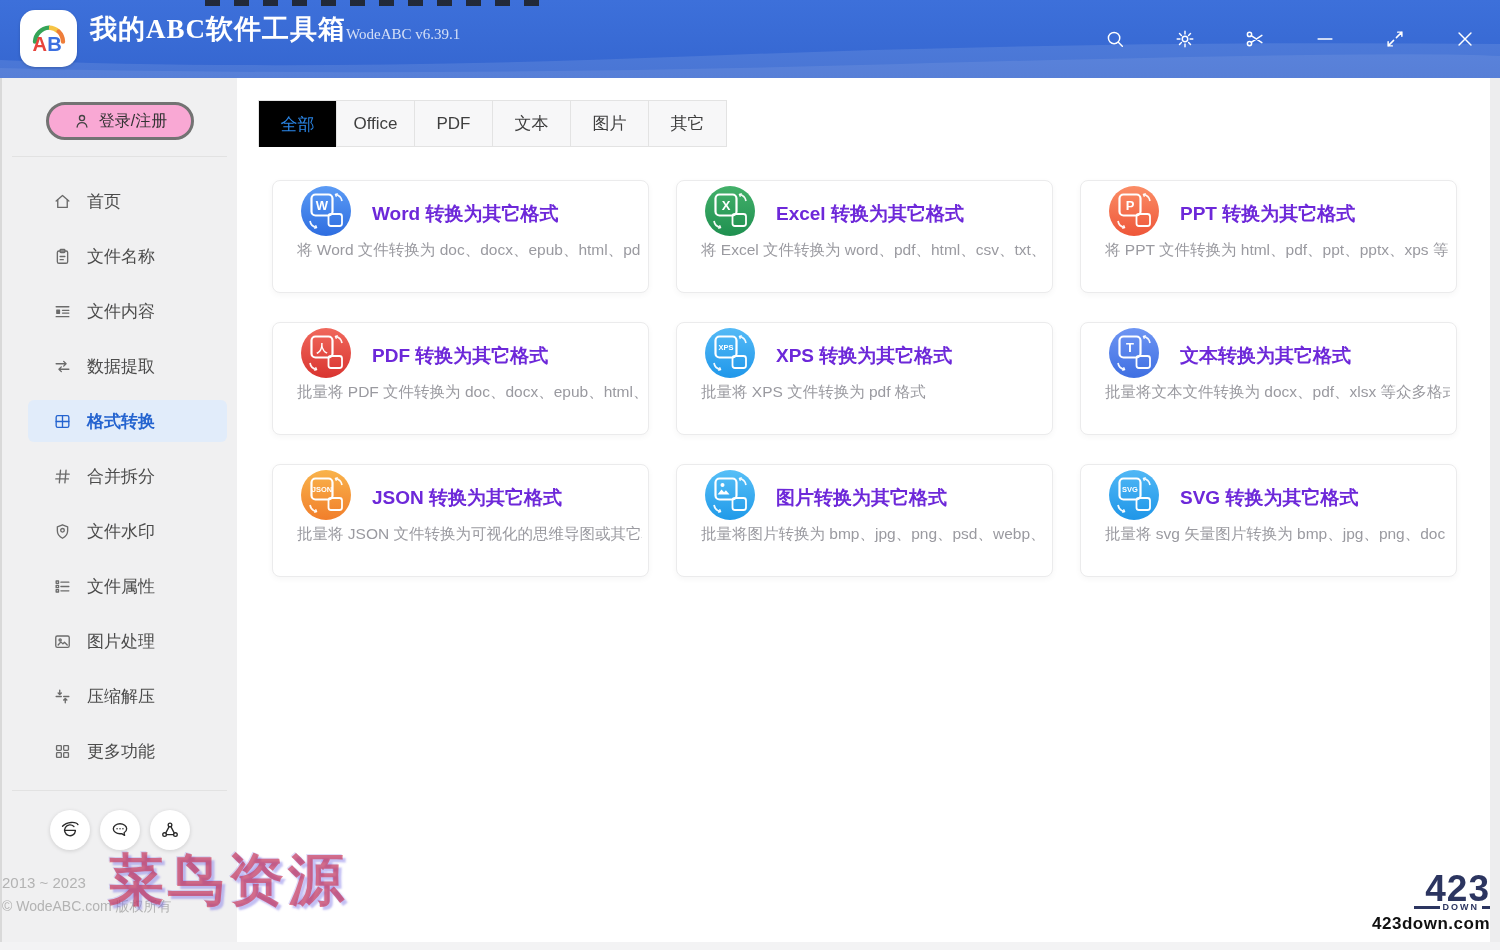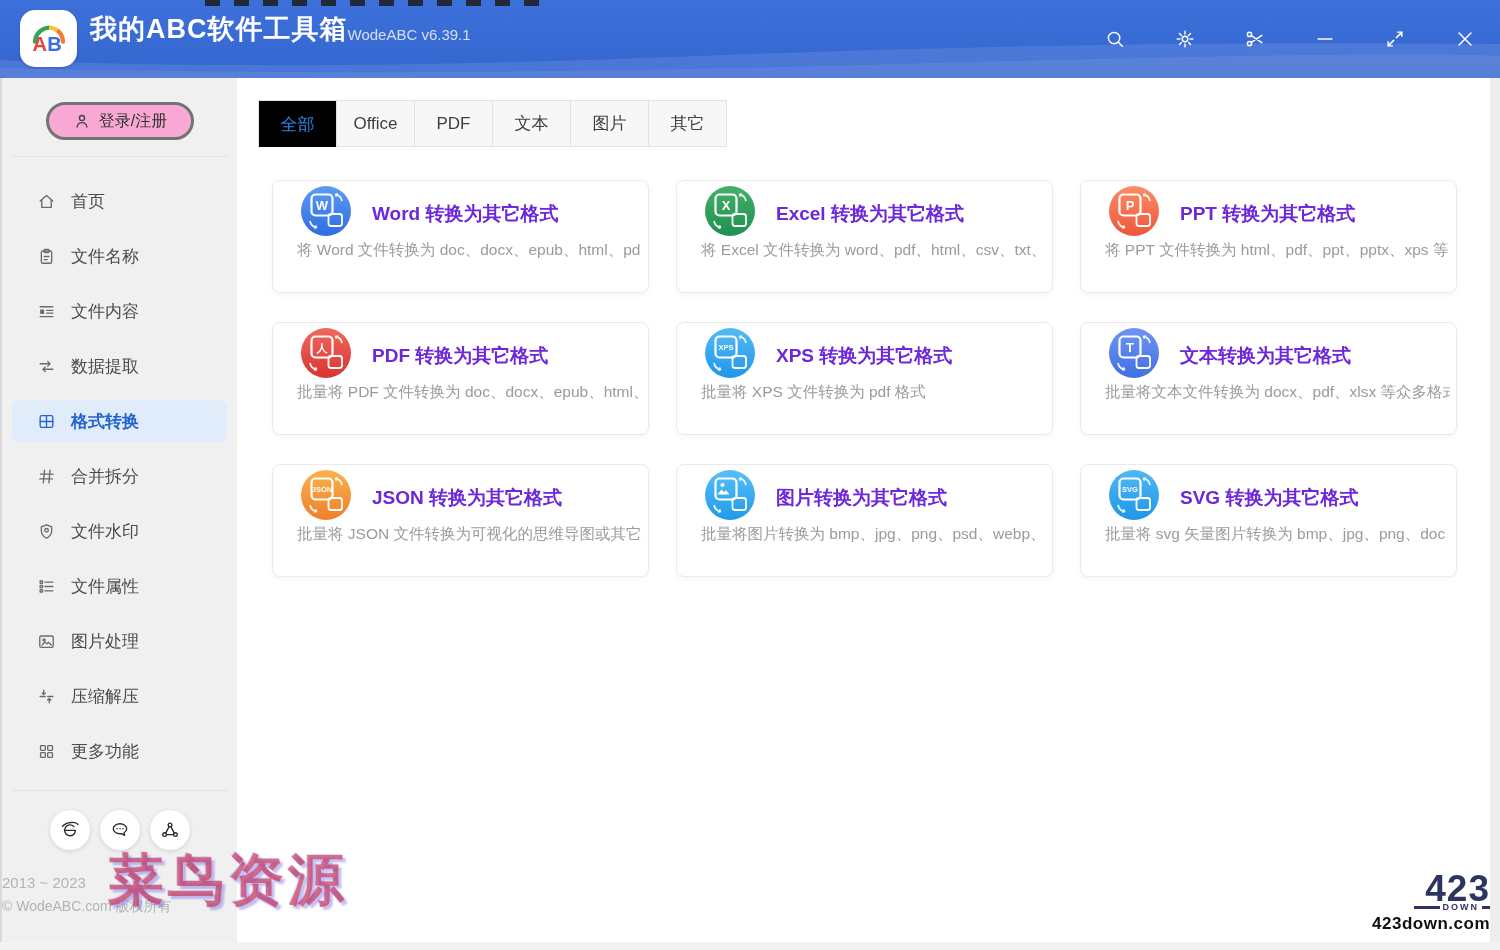--- a/index.html
+++ b/index.html
@@ -5,41 +5,41 @@
   html,body{margin:0;padding:0;background:#fff;}
   body{font-family:"Liberation Sans","DejaVu Sans",sans-serif;-webkit-font-smoothing:antialiased;}
   .win{position:relative;width:1500px;height:950px;overflow:hidden;background:#fff;}
 
   
   .titlebar{position:absolute;left:0;top:0;width:1500px;height:78px;
     background:linear-gradient(180deg,#3d70da 0%,#3566d0 100%);overflow:hidden;}
   .tb-wave{position:absolute;left:0;bottom:0;width:100%;height:40px;}
   .logo{position:absolute;left:20px;top:10px;width:57px;height:57px;background:#fff;border-radius:15px;
     display:flex;align-items:center;justify-content:center;box-shadow:0 1px 3px rgba(0,0,0,.18);}
-  .tb-text{position:absolute;left:90px;top:0;height:58px;display:flex;align-items:center;}
+  .tb-text{position:absolute;left:90px;top:0;height:58px;display:flex;align-items:center;font-family:Liberation Serif, serif;}
   .tb-title{font-size:27px;font-weight:700;color:#fff;letter-spacing:1px;}
   .tb-sub{font-size:15px;color:rgba(255,255,255,.78);margin-top:10px;}
   .tb-actions{position:absolute;right:0;top:0;height:78px;display:flex;align-items:center;}
   .tb-btn{width:70px;height:78px;display:flex;align-items:center;justify-content:center;color:#fff;cursor:pointer;}
   .frag{position:absolute;left:205px;top:0;width:335px;height:6px;opacity:.85;
     background:repeating-linear-gradient(90deg,#1d1d1d 0 15px,transparent 15px 29px);}
 
   
   .frame-left{position:absolute;left:0;top:78px;bottom:0;width:2px;background:#d9d9d9;}
   .frame-right{position:absolute;right:0;top:78px;bottom:0;width:10px;background:#ededee;}
   .frame-bottom{position:absolute;left:0;right:0;bottom:0;height:8px;background:#f3f3f4;}
 
   
   .sidebar{position:absolute;left:2px;top:78px;width:235px;bottom:8px;background:#f0f0f1;}
   .login{position:absolute;left:44px;top:24px;width:148px;height:38px;border-radius:20px;border:3px solid #737373;
     background:#f9a8d4;display:flex;align-items:center;justify-content:center;gap:8px;font-size:16px;color:#333;cursor:pointer;}
   .login .ic{display:flex;color:#444;}
   .divider{position:absolute;left:10px;right:10px;height:1px;background:#e2e2e2;}
   .d1{top:78px}.d2{top:712px}
-  nav{position:absolute;left:0;right:0;top:102px;font-family:Liberation Serif, serif;}
+  nav{position:absolute;left:16px;right:0;top:102px;font-family:Liberation Serif, serif;}
   .nav-item{height:42px;margin:0 10px 13px 10px;border-radius:6px;display:flex;align-items:center;
     padding-left:25px;gap:15px;font-size:17px;color:#4b4b4b;cursor:pointer;}
   .nav-item .ic{display:flex;color:#6b6b6b;}
   .nav-item.active{background:#e1ecfa;color:#2463cf;font-weight:700;}
   .nav-item.active .ic{color:#2463cf;}
   .quick{position:absolute;left:0;right:0;top:732px;display:flex;justify-content:center;gap:10px;}
   .q-btn{width:40px;height:40px;border-radius:50%;background:#fff;box-shadow:0 1px 4px rgba(0,0,0,.14);
     display:flex;align-items:center;justify-content:center;color:#2b2b2b;cursor:pointer;}
   .copy1{position:absolute;left:0;right:0;top:796px;text-align:left;font-size:15px;color:#b3b3b3;}
   .copy2{position:absolute;left:0;right:0;top:820px;font-size:14px;color:#b3b3b3;}

